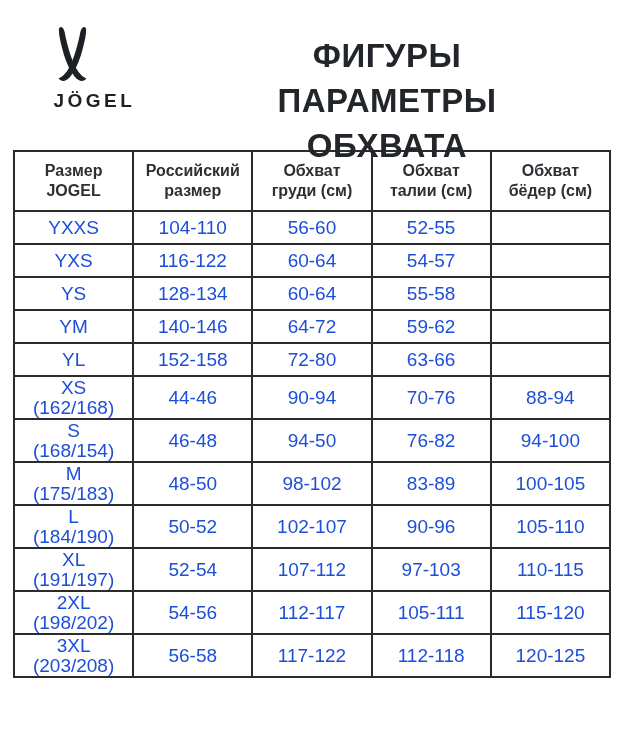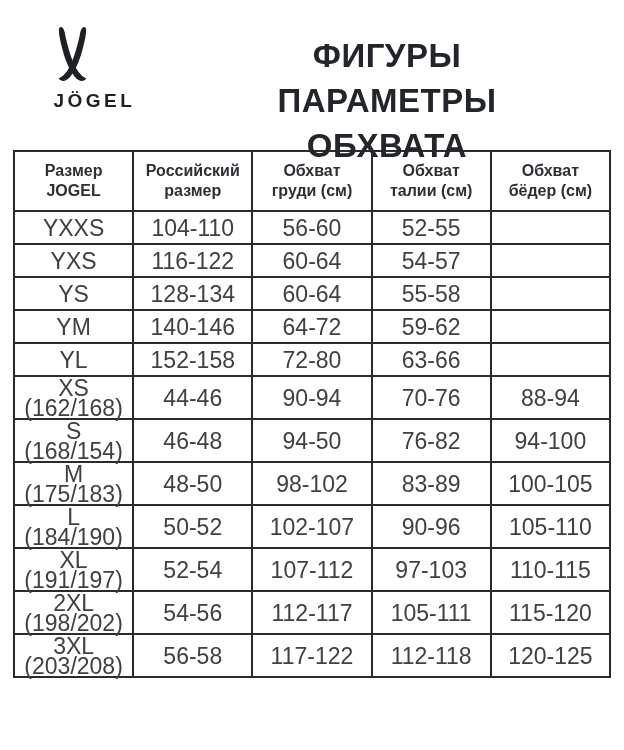--- a/index.html
+++ b/index.html
@@ -62,22 +62,22 @@
   }
   .size-table thead tr { height: 60px; }
   .size-table th {
     font-size: 16px;
     font-weight: 700;
     line-height: 20px;
     color: #2c3034;
   }
   .size-table th span { display: block; }
   .size-table td {
-    font-size: 23px;
-    color: #404040;
+    font-size: 19px;
+    color: #1d4ed8;
     line-height: 20px;
   }
   tr.row-single { height: 33px; }
   tr.row-double { height: 43px; }
   .size-cell span { display: block; }
 </style>
 </head>
 <body>
 
 <div class="page">

